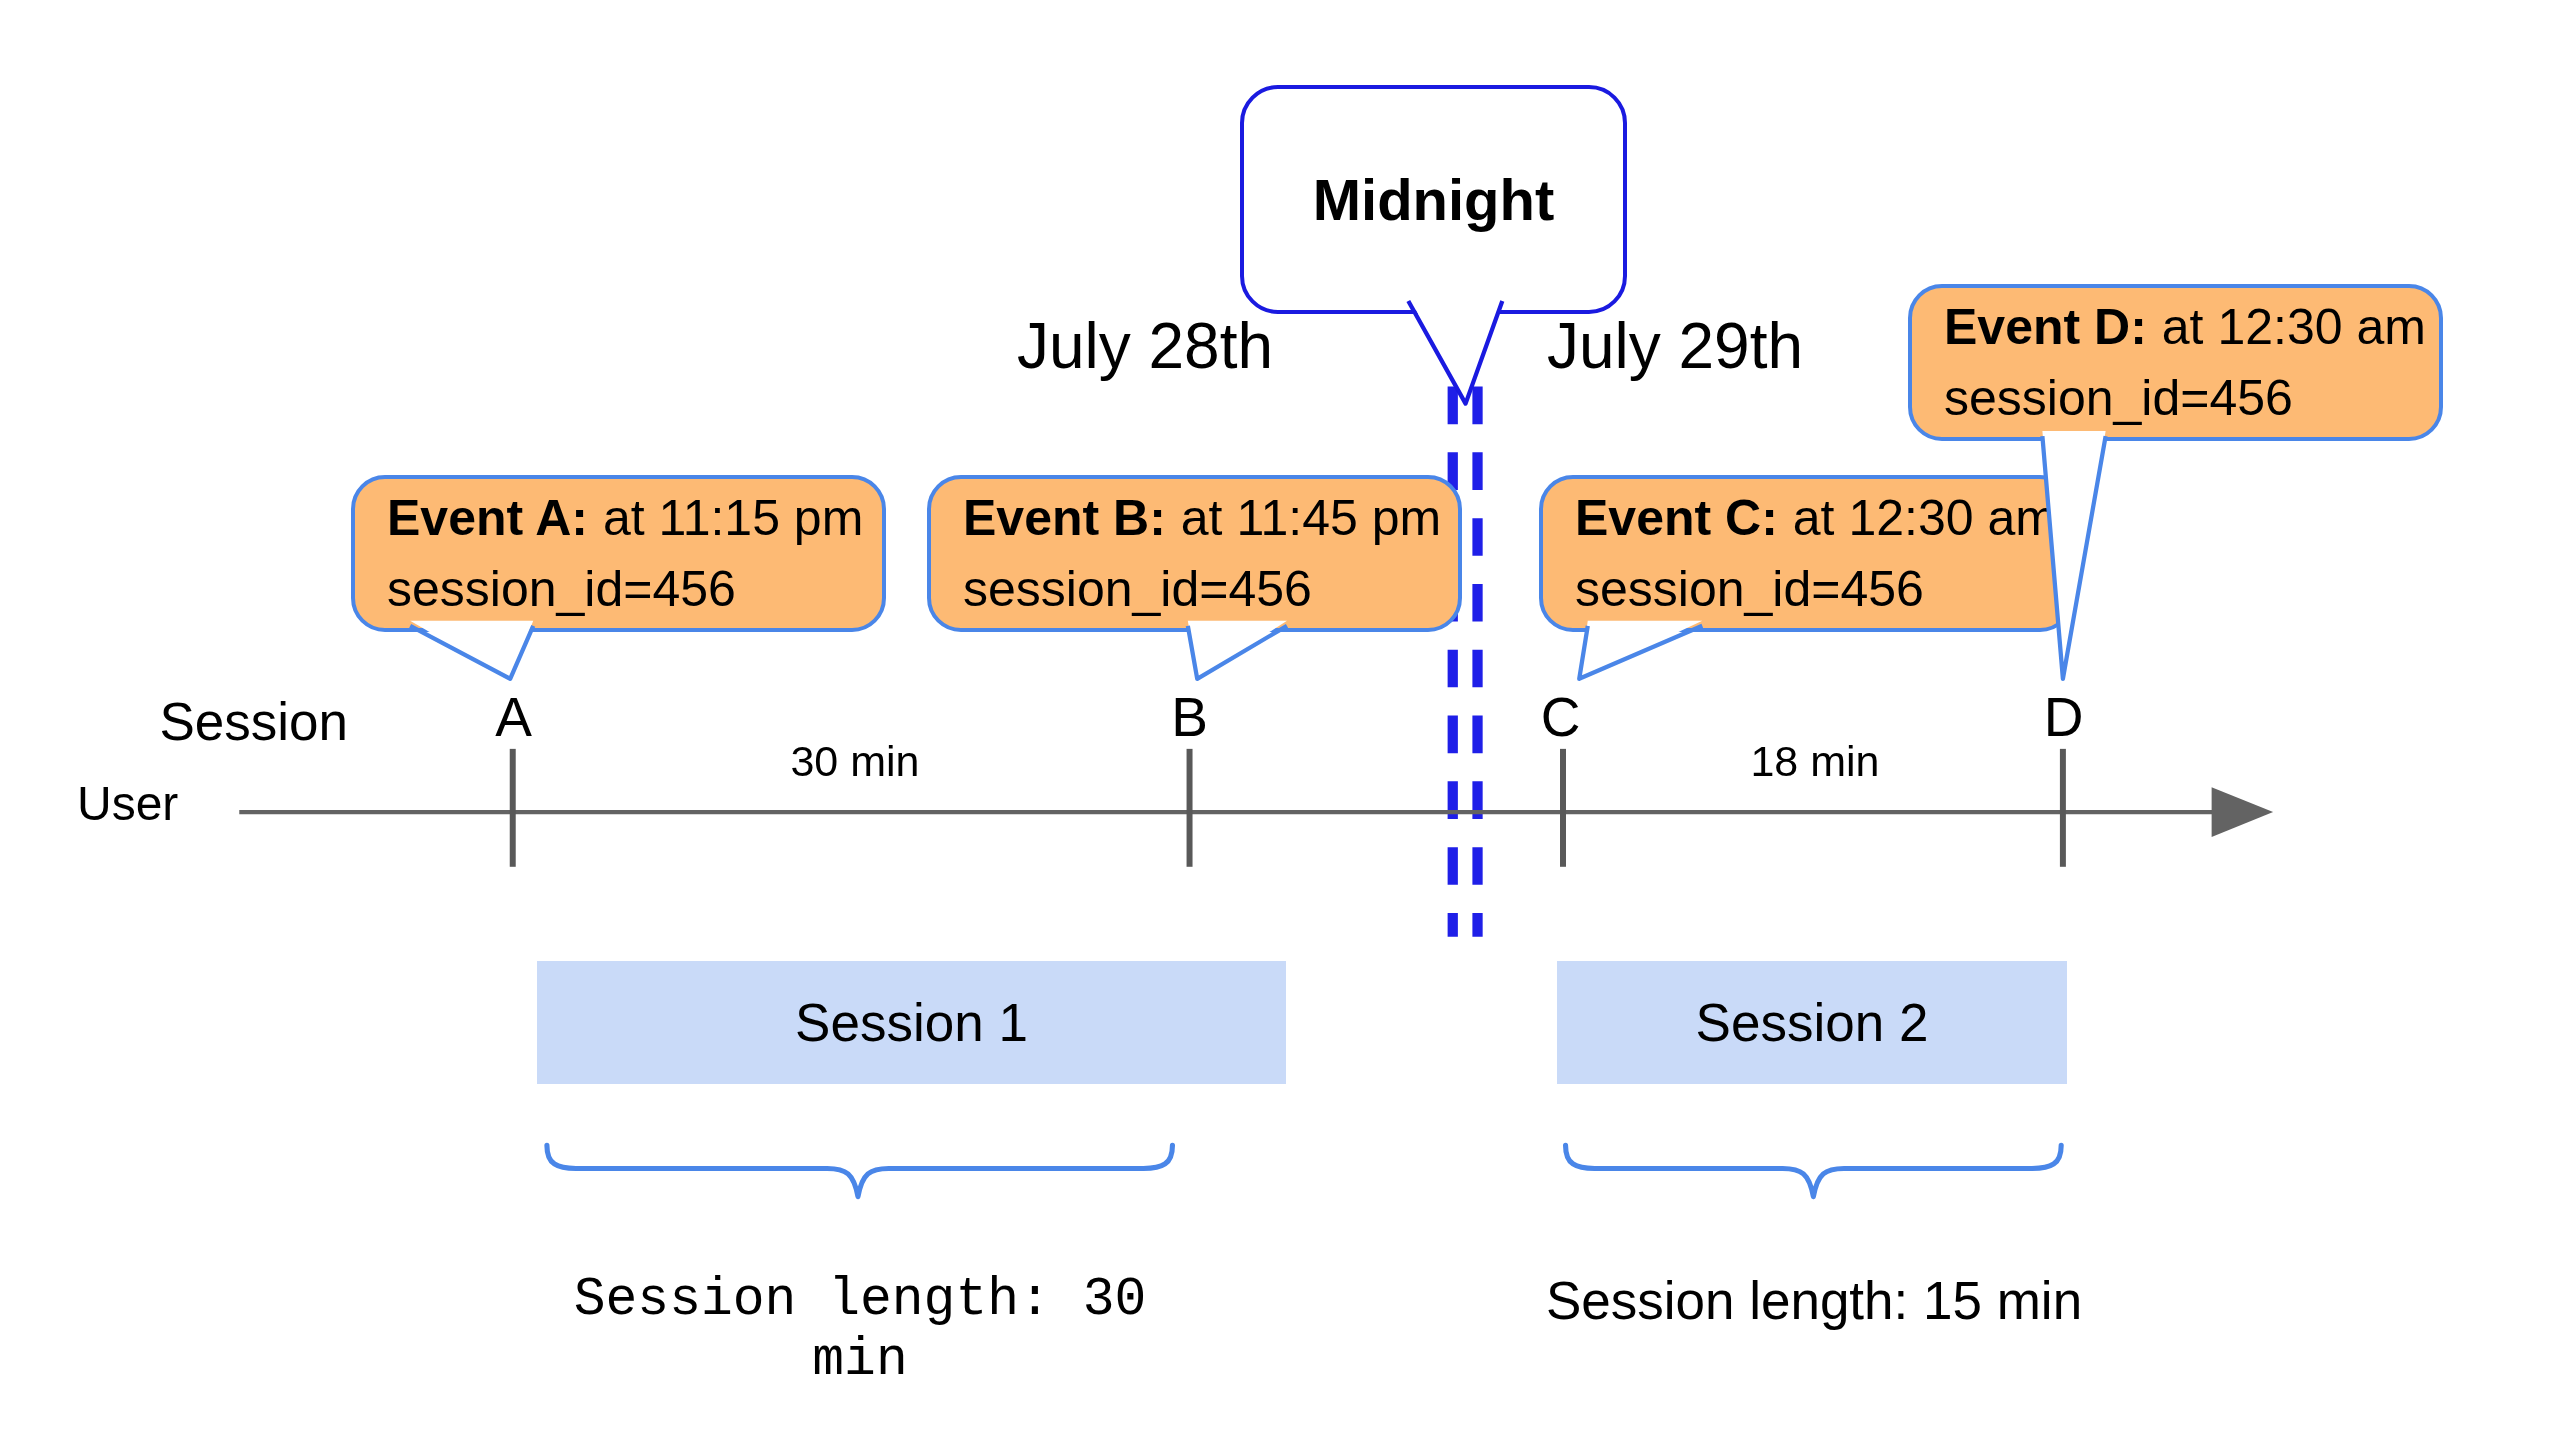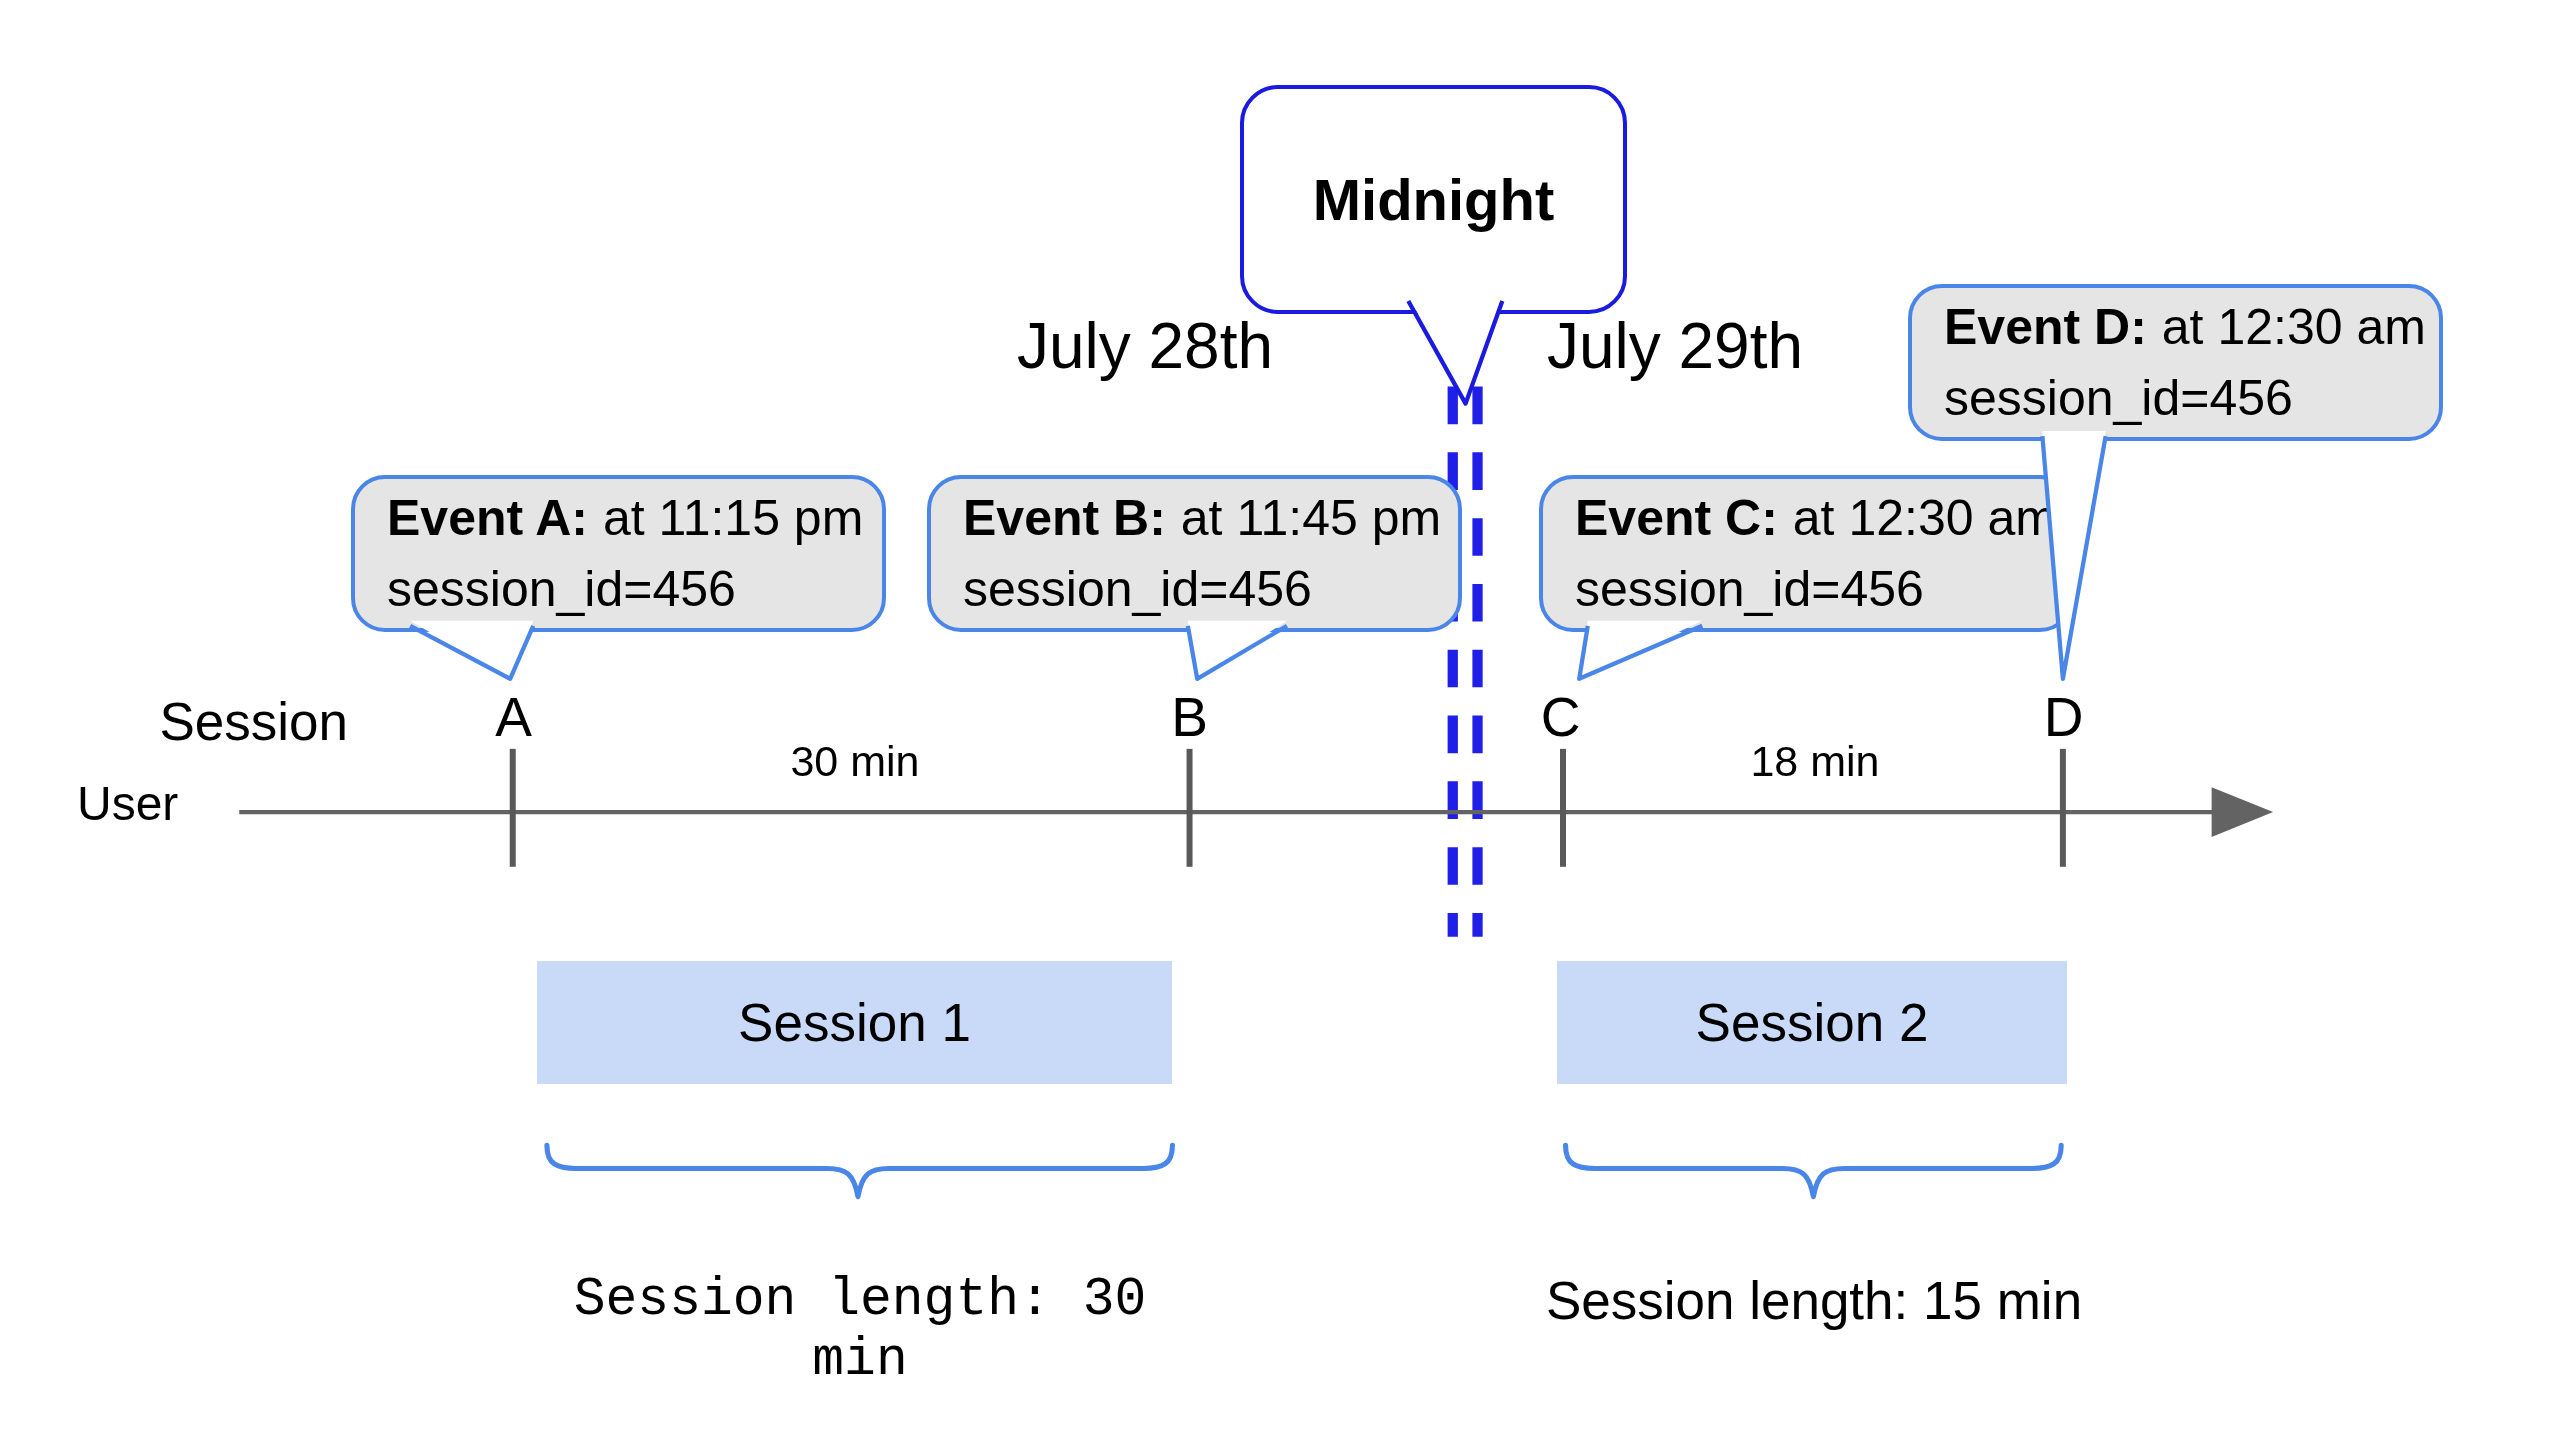--- a/index.html
+++ b/index.html
@@ -19,21 +19,21 @@
   
   .midnight-bubble{
     left:1212px;top:85px;width:379px;height:221px;
     border:4.3px solid #1a1ae0;border-radius:38px;background:#fff;
     display:flex;align-items:center;justify-content:center;
     font-size:58px;font-weight:bold;z-index:2;
   }
 
   
   .event-bubble{
-    width:535px;height:157px;border:4.3px solid #4a86e8;border-radius:34px;background:#e5e5e5;
+    width:535px;height:157px;border:4.3px solid #4a86e8;border-radius:34px;background:#fdba74;
     display:flex;flex-direction:column;justify-content:center;
     padding-left:32px;box-sizing:border-box;font-size:50px;line-height:1.42;z-index:2;
   }
   .event-bubble .t{margin-left:0.30em;}
 
   
   .events-label{left:134px;top:691px;width:214px;text-align:right;font-size:53px;z-index:2;}
   .user-label{left:77px;top:776px;font-size:48px;z-index:2;}
   .tick-letter{top:685px;width:103px;text-align:center;font-size:55px;z-index:2;}
   .interval-label{top:737px;width:222px;text-align:center;font-size:43px;z-index:2;}
@@ -124,21 +124,21 @@
   <div class="abs user-label">User</div>
 
   <div class="abs tick-letter" style="left:462px;">A</div>
   <div class="abs tick-letter" style="left:1138px;">B</div>
   <div class="abs tick-letter" style="left:1509px;">C</div>
   <div class="abs tick-letter" style="left:2012px;">D</div>
 
   <div class="abs interval-label" style="left:744px;">30 min</div>
   <div class="abs interval-label" style="left:1704px;">18 min</div>
 
-  <div class="abs session-box" style="left:537px;width:635px;">
+  <div class="abs session-box" style="left:537px;width:749px;">
     <span>Session 1</span>
   </div>
   <div class="abs session-box" style="left:1557px;width:510px;">
     <span>Session 2</span>
   </div>
 
   <div class="abs session-length" style="left:535px;font-family:Liberation Mono, monospace;">Session length: 30 min</div>
   <div class="abs session-length" style="left:1489px;">Session length: 15 min</div>
 
 </div>

